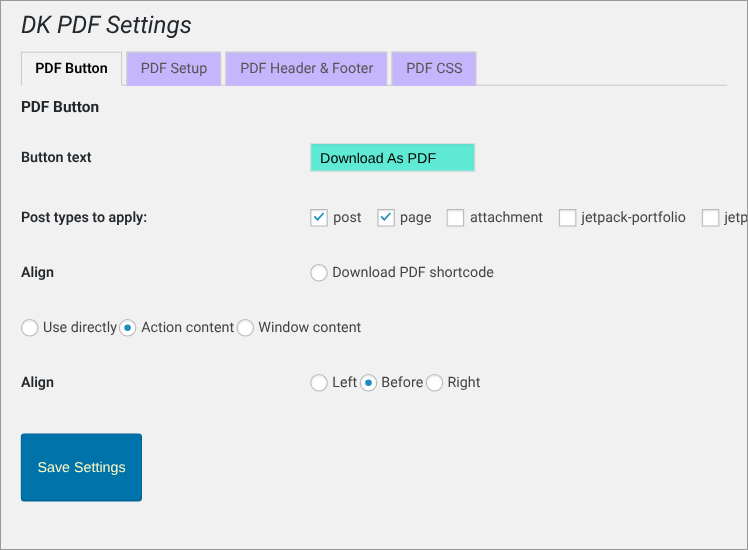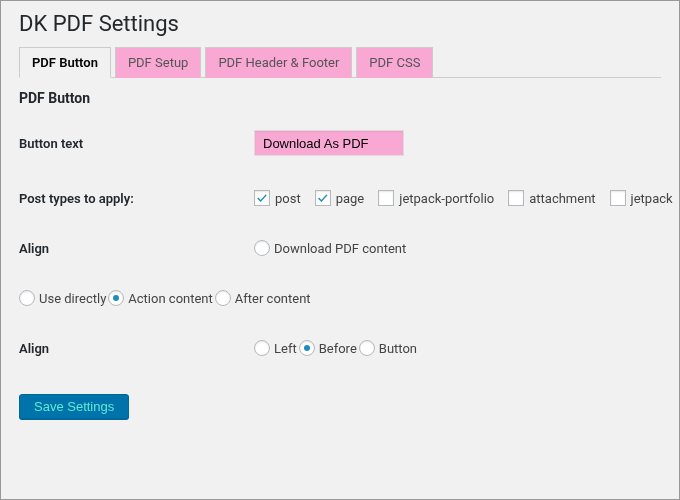--- a/index.html
+++ b/index.html
@@ -16,28 +16,29 @@
     .wrap {
       background: #f1f1f1;
       padding: 4px 18px 18px 18px;
       height: 100%;
     }
     h1.page-title {
       font-size: 22px;
       font-weight: 400;
       color: #23282d;
       padding: 6px 0 10px 0;
+      font-style: italic;
     }
     .tabs {
       display: flex;
       border-bottom: 1px solid #ccc;
       margin-bottom: 12px;
     }
     .tab {
-      background: #f9a8d4;
+      background: #c4b5fd;
       border: 1px solid #ccc;
       border-bottom: none;
       padding: 7px 12px;
       margin-right: 4px;
       font-size: 13px;
       color: #555;
       cursor: pointer;
       position: relative;
       top: 1px;
     }
@@ -50,37 +51,38 @@
     h3.section-title {
       font-size: 14px;
       font-weight: 700;
       color: #23282d;
       margin: 6px 0 24px 0;
     }
     .form-row {
       display: flex;
       align-items: center;
       margin-bottom: 34px;
+      gap: 28px;
     }
     .form-row .label {
       width: 235px;
       flex-shrink: 0;
       font-weight: 600;
       color: #23282d;
       font-size: 13px;
     }
     .form-row .field {
       flex: 1;
       display: flex;
       align-items: center;
       flex-wrap: nowrap;
     }
     input[type="text"] {
       border: 1px solid #ddd;
-      background: #f9a8d4;
+      background: #5eead4;
       padding: 4px 8px;
       font-size: 13px;
       width: 150px;
       height: 26px;
       box-shadow: inset 0 1px 2px rgba(0,0,0,0.07);
     }
     .cb-item, .rb-item {
       display: inline-flex;
       align-items: center;
       margin-right: 14px;
@@ -124,22 +126,22 @@
     .rb-circle.selected::before {
       content: "";
       width: 6px;
       height: 6px;
       border-radius: 50%;
       background: #1e8cbe;
     }
     .save-btn {
       background: #0073aa;
       border: 1px solid #006799;
-      color: #5eead4;
-      padding: 4px 14px;
+      color: #fef9c3;
+      padding: 22px 14px;
       font-size: 13px;
       border-radius: 3px;
       cursor: pointer;
       box-shadow: 0 1px 0 #006799;
       margin-top: 4px;
     }
   </style>
 </head>
 <body>
 
@@ -169,73 +171,73 @@
       <span class="cb-item">
           <span class="cb-box checked"></span>
           <span>post</span>
         </span>
       <span class="cb-item">
           <span class="cb-box checked"></span>
           <span>page</span>
         </span>
       <span class="cb-item">
           <span class="cb-box"></span>
+          <span>attachment</span>
+        </span>
+      <span class="cb-item">
+          <span class="cb-box"></span>
           <span>jetpack-portfolio</span>
-        </span>
-      <span class="cb-item">
-          <span class="cb-box"></span>
-          <span>attachment</span>
         </span>
       <span class="cb-item">
           <span class="cb-box"></span>
           <span>jetpack</span>
         </span>
     </div>
   </div>
 
   <div class="form-row">
     <div class="label">Align</div>
     <div class="field">
       <span class="rb-item">
           <span class="rb-circle"></span>
-          <span>Download PDF content</span>
+          <span>Download PDF shortcode</span>
         </span>
     </div>
   </div>
 
   <div class="form-row">
     <div class="field">
       <span class="rb-item">
           <span class="rb-circle"></span>
           <span>Use directly</span>
         </span>
       <span class="rb-item">
           <span class="rb-circle selected"></span>
           <span>Action content</span>
         </span>
       <span class="rb-item">
           <span class="rb-circle"></span>
-          <span>After content</span>
+          <span>Window content</span>
         </span>
     </div>
   </div>
 
   <div class="form-row">
     <div class="label">Align</div>
     <div class="field">
       <span class="rb-item">
           <span class="rb-circle"></span>
           <span>Left</span>
         </span>
       <span class="rb-item">
           <span class="rb-circle selected"></span>
           <span>Before</span>
         </span>
       <span class="rb-item">
           <span class="rb-circle"></span>
-          <span>Button</span>
+          <span>Right</span>
         </span>
     </div>
   </div>
 
   <button class="save-btn">Save Settings</button>
 
 </div>
 
 </body></html>

